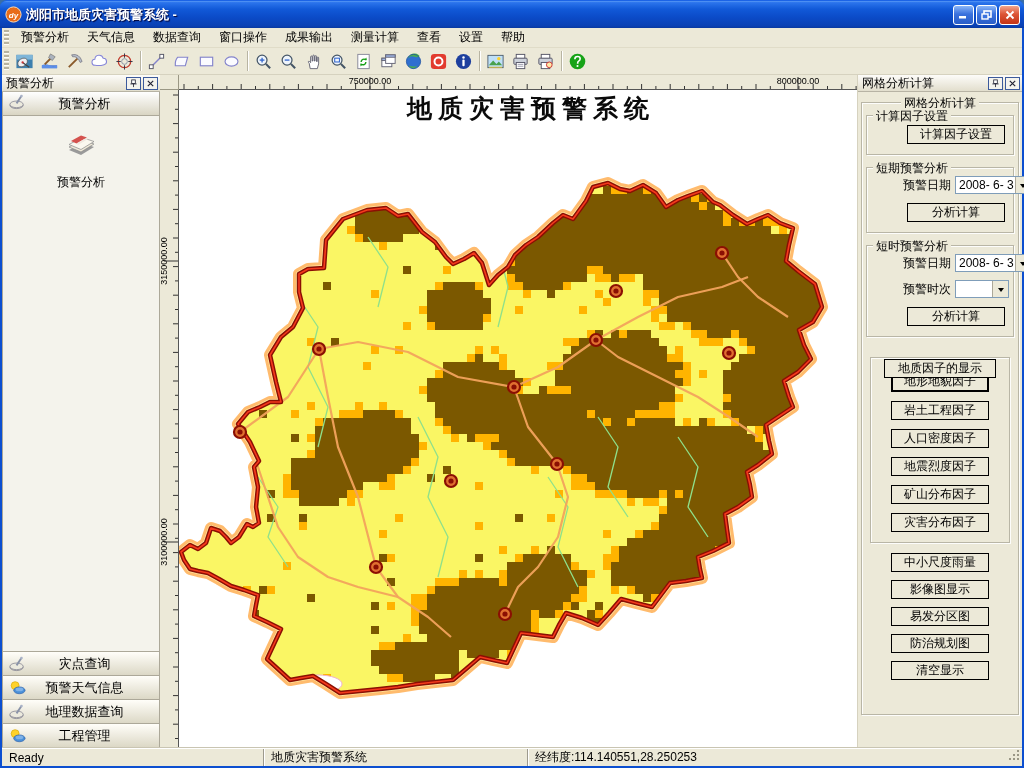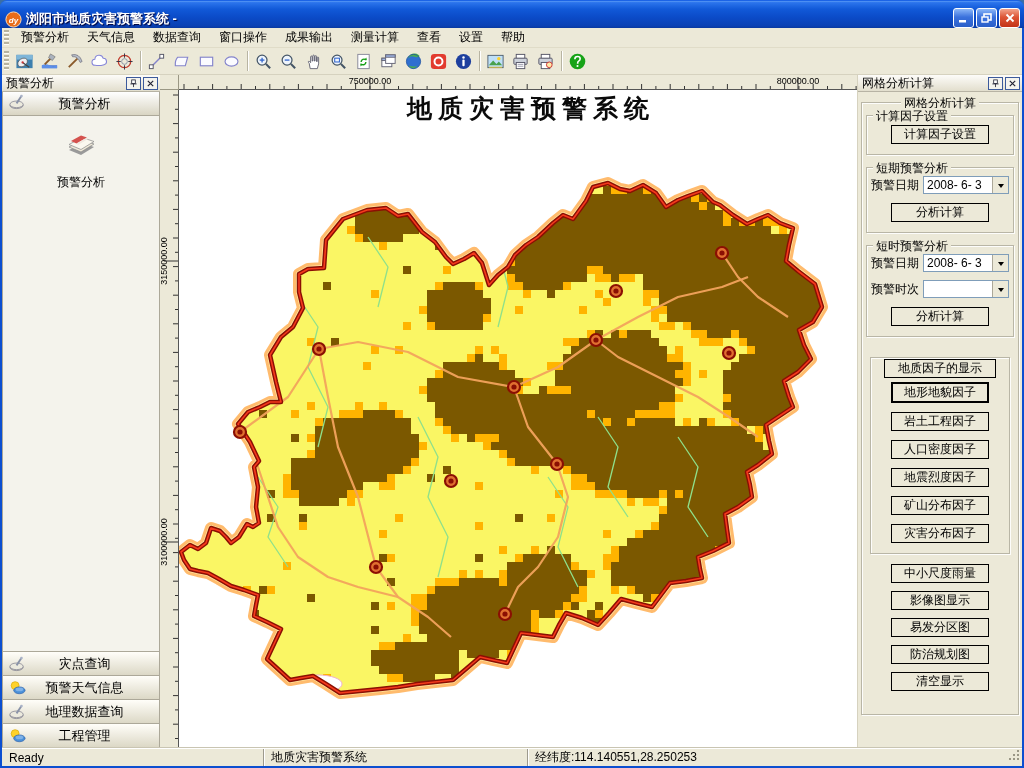--- a/index.html
+++ b/index.html
@@ -1,20 +1,20 @@
 <!DOCTYPE html>
 <html><head>
 <meta charset="utf-8">
 <style>
   html,body{margin:0;padding:0;}
   body{width:1024px;height:768px;overflow:hidden;background:#3a6ea5;}
   *{box-sizing:border-box;font-family:"Liberation Sans","DejaVu Sans",sans-serif;}
   .window{width:1024px;height:768px;display:flex;flex-direction:column;position:relative;}
   
-  .titlebar{height:28px;border-radius:7px 7px 0 0;display:flex;align-items:flex-end;padding:0 4px 0 5px;
+  .titlebar{height:28px;border-radius:7px 7px 0 0;display:flex;align-items:center;padding:0 4px 0 5px;
     background:linear-gradient(180deg,#5a9af5 0%,#2b74ec 6%,#1159d8 30%,#0b4bc8 60%,#0a41b4 92%,#0939a0 100%);
     border-top:1px solid #1b63e6;}
   .app-icon{width:17px;height:17px;margin-right:4px;flex:0 0 auto;}
   .title-text{color:#fff;font-weight:bold;font-size:13px;text-shadow:1px 1px 1px #003;white-space:nowrap;overflow:hidden;flex:1;}
   .winbtns{display:flex;gap:2px;}
   .wbtn{width:21px;height:20px;border-radius:3px;border:1px solid #fff;display:flex;align-items:center;justify-content:center;
     background:linear-gradient(180deg,#8ab6f8,#3a71dd 45%,#2a5ec8);}
   .wbtn.close{background:linear-gradient(180deg,#f2a48c,#dd5536 45%,#c33316);}
   .wbtn svg{display:block;}
   
@@ -57,33 +57,33 @@
   .map-title{position:absolute;left:228px;top:2px;font-family:"DejaVu Serif","Liberation Serif",serif;
     font-size:25px;font-weight:bold;letter-spacing:6px;color:#0a0a0a;white-space:nowrap;}
   #map-svg-holder{position:absolute;inset:0;}
   
   .right-panel{width:165px;display:flex;flex-direction:column;background:#ece9d8;border-left:1px solid #d6d2bf;}
   .panel-body-right{flex:1;position:relative;padding:0 2px;}
   .group{position:relative;border:1px solid #b9b6a6;box-shadow:inset 1px 1px 0 rgba(255,255,255,.9),1px 1px 0 rgba(255,255,255,.9);}
   .group-label{position:absolute;top:-8px;left:6px;background:#ece9d8;padding:0 3px;font-size:12px;white-space:nowrap;}
   .group-label.center{left:50%;transform:translateX(-50%);}
   .outer-group{margin:10px 1px 0 1px;height:613px;}
-  .sub-group{margin:12px 4px 0 4px;}
+  .sub-group{margin:12px 4px 0 4px;padding-left:32px;}
   .combo-row{display:flex;align-items:center;margin:8px 4px 0 4px;}
   .combo-row label{font-size:12px;width:52px;flex:0 0 auto;}
   .combo{flex:1;height:18px;background:#fff;border:1px solid #7f9db9;position:relative;}
   .combo .val{font-size:12px;line-height:16px;padding-left:3px;display:block;margin-right:17px;overflow:hidden;white-space:nowrap;}
   .combo .cbtn{position:absolute;right:0;top:0;bottom:0;width:16px;background:#ece9d8;
     border-left:1px solid #aca899;display:flex;align-items:center;justify-content:center;}
   .combo .cbtn i{width:0;height:0;border:3.5px solid transparent;border-top:4.5px solid #000;margin-top:4px;}
   .xbtn{display:block;margin:9px auto 0 auto;width:98px;height:19px;background:#ece9d8;border:1px solid #000;
     font-size:12px;line-height:15px;text-align:center;padding:0;cursor:default;}
   .xbtn.default{border-width:2px;height:21px;}
   .factor-frame{position:relative;margin:20px 8px 0 8px;border:1px solid #b9b6a6;
-    box-shadow:inset 1px 1px 0 rgba(255,255,255,.9),1px 1px 0 rgba(255,255,255,.9);padding:12px 0 10px 0;}
+    box-shadow:inset 1px 1px 0 rgba(255,255,255,.9),1px 1px 0 rgba(255,255,255,.9);padding:1px 0 10px 0;}
   .factor-frame .hdr-btn{position:absolute;top:-11px;left:50%;transform:translateX(-50%);width:112px;margin:0;background:#ece9d8;}
   .factor-frame .xbtn{margin-top:9px;}
   .factor-frame .xbtn:first-of-type{margin-top:12px;}
   .bottom-btns .xbtn{margin-top:8px;}
   .bottom-btns{margin-top:10px;}
   
   .statusbar{height:18px;display:flex;align-items:center;background:#ece9d8;border-top:1px solid #fff;
     box-shadow:0 -1px 0 #c9c5b2;font-size:12px;position:relative;}
   .spanel{height:100%;display:flex;align-items:center;padding-left:7px;white-space:nowrap;overflow:hidden;}
   .spanel + .spanel{border-left:1px solid #9d9a8d;box-shadow:inset 1px 0 0 #fff;}

